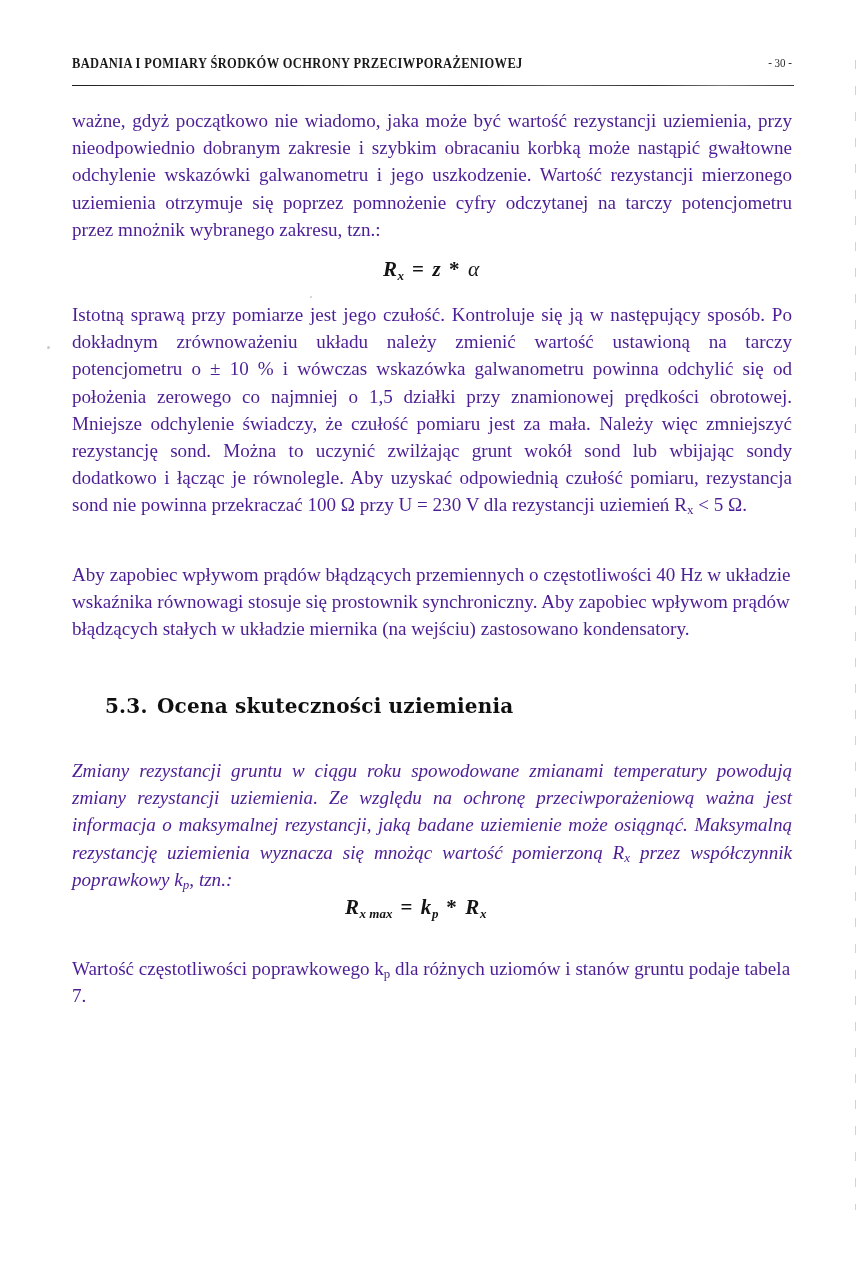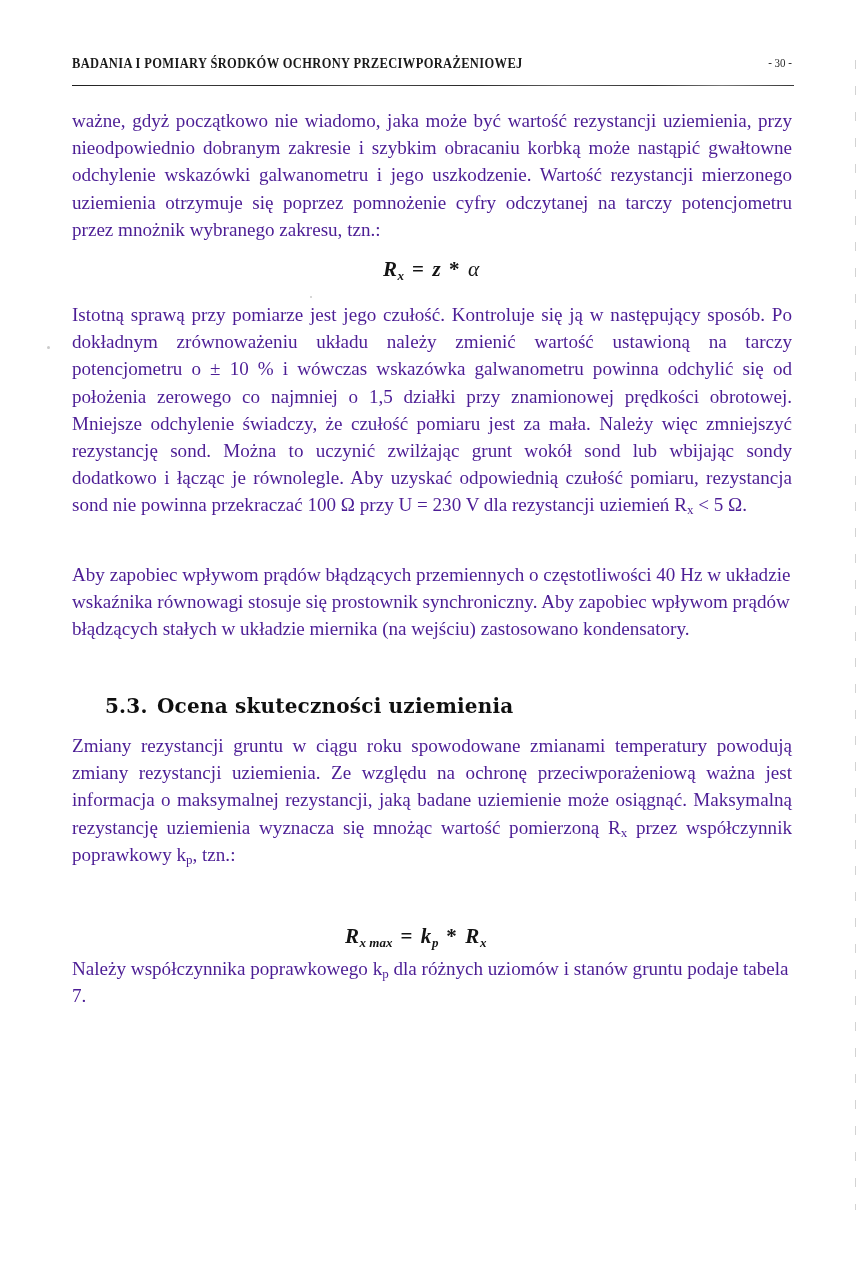--- a/index.html
+++ b/index.html
@@ -193,33 +193,33 @@
   </div>
 
   <div class="body-block" style="top: 561px;">
     <p class="last-line-left">Aby zapobiec wpływom prądów błądzących przemiennych o częstotliwości 40 Hz w układzie wskaźnika równowagi stosuje się prostownik synchroniczny. Aby zapobiec wpływom prądów błądzących stałych w układzie miernika (na wejściu) zastosowano kondensatory.</p>
   </div>
 
   <div class="section-heading" style="top: 694px;">
     <span class="sec-num">5.3.</span><span>Ocena skuteczności uziemienia</span>
   </div>
 
-  <div class="body-block" style="top: 732px;">
+  <div class="body-block" style="top: 757px; font-style: italic;">
     <p><span>Zmiany rezystancji gruntu w ciągu roku spowodowane zmianami temperatury powodują zmiany rezystancji uziemienia. Ze względu na ochronę przeciwporażeniową ważna jest informacja o maksymalnej rezystancji, jaką badane uziemienie może osiągnąć. Maksymalną rezystancję uziemienia wyznacza się mnożąc wartość pomierzoną R</span><sub>x</sub><span> przez współczynnik poprawkowy k</span><sub>p</sub><span>, tzn.:</span></p>
   </div>
 
-  <div class="formula" style="left: 345px; top: 895px; margin-top: 29px;">
+  <div class="formula" style="left: 345px; top: 895px;">
     <span>R</span><span class="sub">x max</span>
     <span class="op">=</span>
     <span>k</span><span class="sub">p</span>
     <span class="op">*</span>
     <span>R</span><span class="sub">x</span>
   </div>
 
   <div class="body-block" style="top: 955px;">
-    <p class="last-line-left"><span>Należy współczynnika poprawkowego k</span><sub>p</sub><span> dla różnych uziomów i stanów gruntu podaje tabela 7.</span></p>
+    <p class="last-line-left"><span>Wartość częstotliwości poprawkowego k</span><sub>p</sub><span> dla różnych uziomów i stanów gruntu podaje tabela 7.</span></p>
   </div>
 
   <div class="scan-edge-line"></div>
   <div class="scan-speck" style="left: 47px; top: 346px; width: 3px; height: 3px;"></div>
   <div class="scan-speck" style="left: 310px; top: 296px; width: 2px; height: 2px;"></div>
 
 </div>
 
 </body></html>

